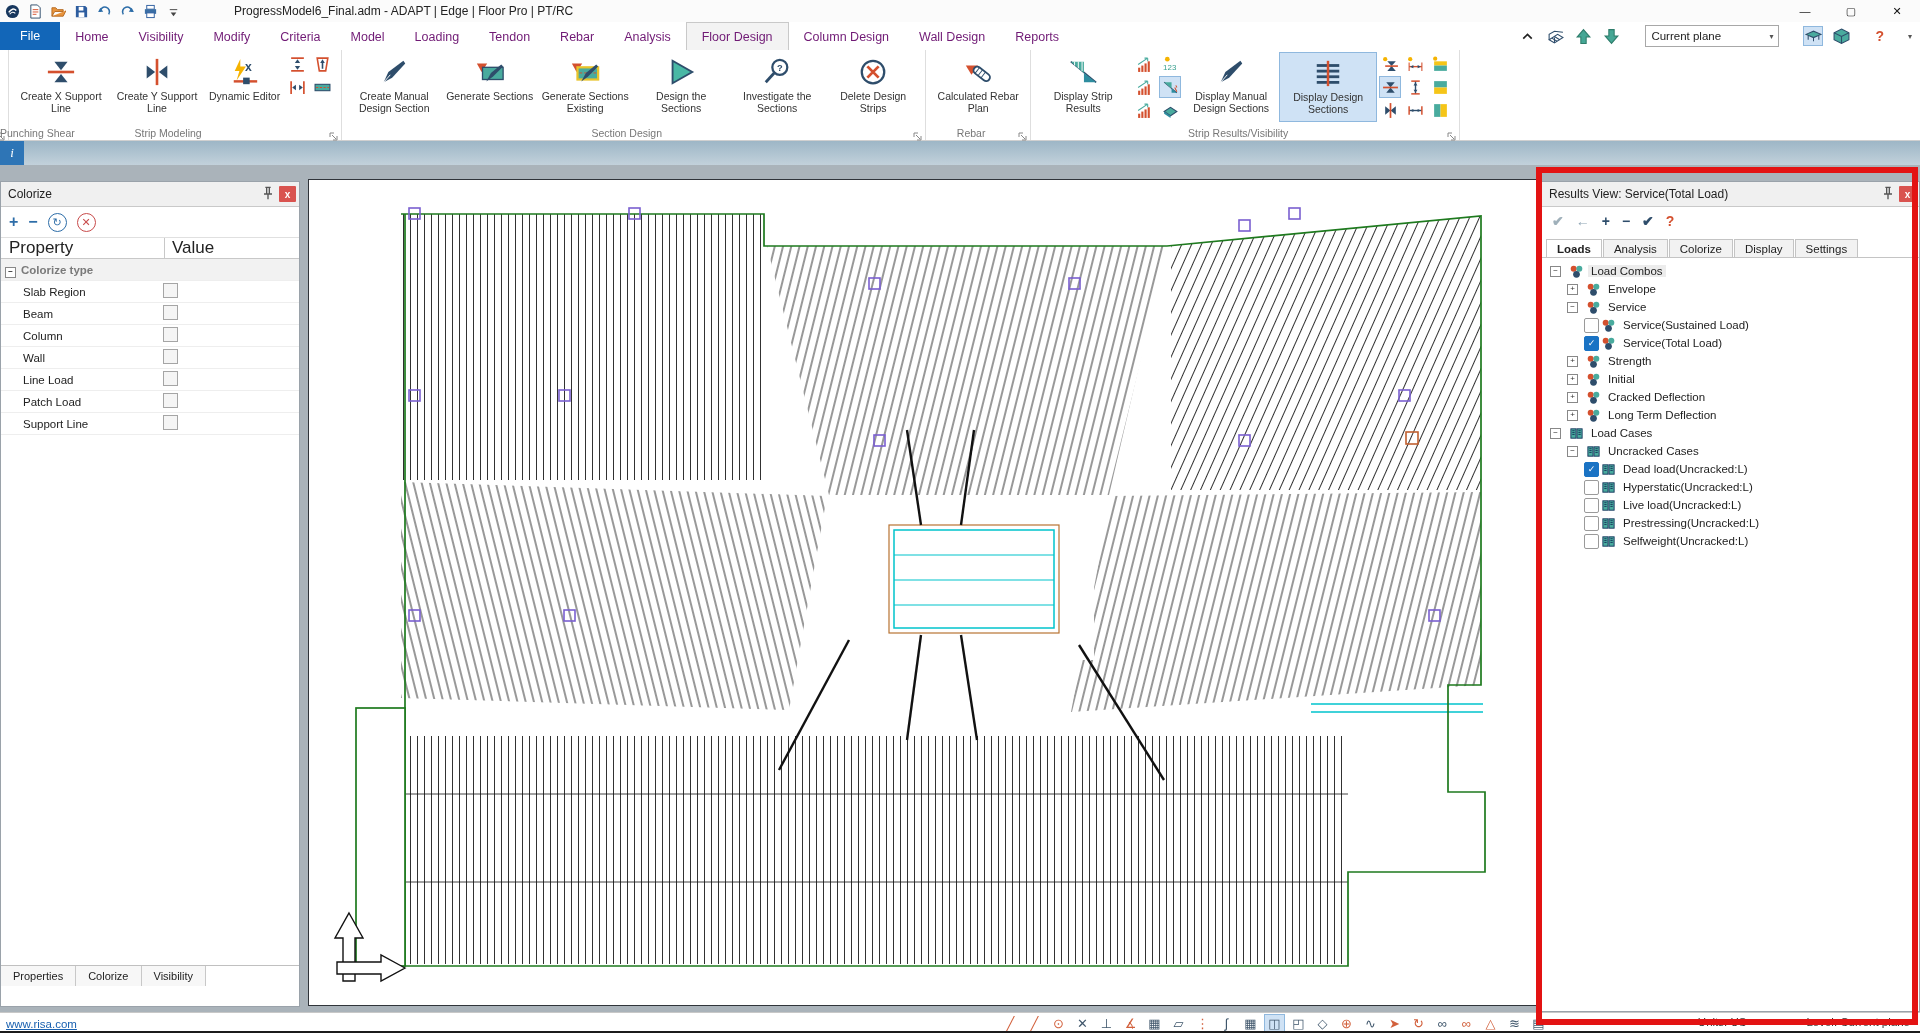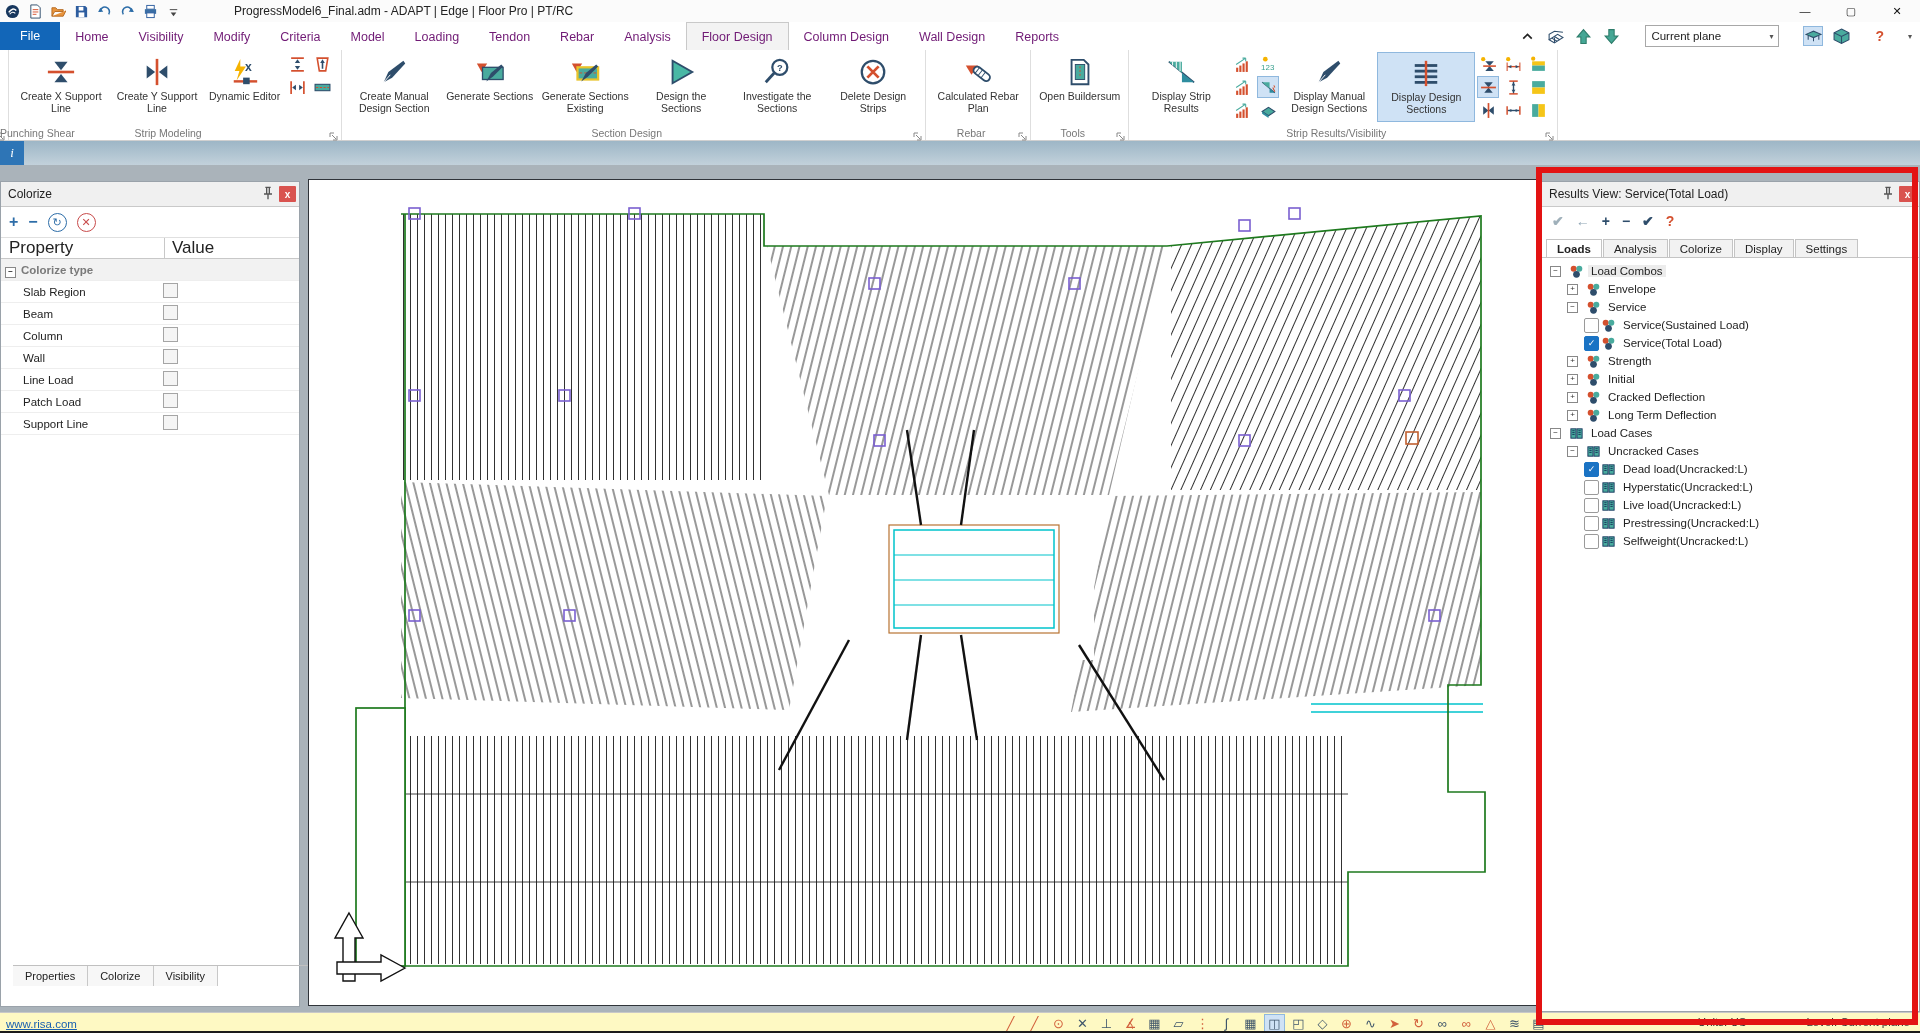--- a/index.html
+++ b/index.html
@@ -77,21 +77,21 @@
   #lp-cols .c1{width:155px;padding-left:8px;border-right:1px solid #c8c8c8;display:flex;align-items:center;}
   #lp-cols .c2{flex:1;padding-left:7px;display:flex;align-items:center;}
   .prow{height:21px;display:flex;align-items:center;border-bottom:1px solid #eeeeee;font-size:11.5px;}
   .prow .pl{width:155px;padding-left:22px;box-sizing:border-box;}
   .prow .pv{flex:1;padding-left:7px;}
   .prow.group{background:#f2f2f2;color:#7a7a7a;font-weight:bold;}
   .prow.group .pl{padding-left:20px;}
   .cbox{width:13px;height:13px;border:1px solid #a5a5a5;background:#f5f5f5;display:inline-block;}
   .expander{width:9px;height:9px;border:1px solid #888;background:#fff;font-size:8px;line-height:7px;
             text-align:center;color:#333;display:inline-block;margin-right:6px;}
-  #lp-tabs{position:absolute;left:12px;bottom:20px;width:100%;height:20px;display:flex;border-top:1px solid #c0c0c0;}
+  #lp-tabs{position:absolute;left:0;bottom:20px;width:100%;height:20px;display:flex;border-top:1px solid #c0c0c0;}
   .lptab{padding:2px 12px;font-size:11px;border-right:1px solid #c8c8c8;background:#f7f7f7;
          display:flex;align-items:center;}
   
   #canvas{position:absolute;left:308px;top:179px;width:1229px;height:827px;background:#fff;
           border:1px solid #30343a;box-sizing:border-box;}
   
   #right-panel{left:1541px;top:181px;width:379px;height:831px;z-index:10;}
   #rp-tools{height:28px;display:flex;align-items:center;gap:12px;padding-left:10px;}
   .rpt{font-size:14px;font-weight:bold;}
   #rp-tabs{height:22px;display:flex;align-items:flex-end;border-bottom:1px solid #c4c4c4;padding-left:4px;gap:1px;}
@@ -101,21 +101,21 @@
   #rp-tree{padding-top:4px;font-size:11.5px;}
   .trow{height:18px;display:flex;align-items:center;}
   .trow.selrow .tlabel{background:#ececec;}
   .ticon{width:15px;height:15px;margin:0 4px 0 2px;flex:none;}
   .ticon svg{width:15px;height:15px;}
   .tcb{width:13px;height:13px;border:1px solid #9a9a9a;background:#fff;flex:none;border-radius:2px;
        display:flex;align-items:center;justify-content:center;}
   .tcb.on{background:#1a73c4;border-color:#1a73c4;color:#fff;font-size:9px;}
   .tlabel{white-space:nowrap;padding:0 3px;}
   
-  #statusbar{position:absolute;left:0;top:1012px;width:1920px;height:21px;background:#fef9c3;
+  #statusbar{position:absolute;left:0;top:1012px;width:1920px;height:21px;background:#ffffff;
              border-top:1px solid #c8c8c8;display:flex;align-items:center;font-size:11.5px;}
   #sb-link{color:#1a61b0;text-decoration:underline;margin-left:6px;}
   #sb-tools{position:absolute;left:1000px;top:0;height:21px;display:flex;align-items:center;gap:3px;}
   .sbi{width:21px;height:19px;display:flex;align-items:center;justify-content:center;font-size:13px;}
   .sbi.sel{background:#cfe2f5;border:1px solid #8fb8de;box-sizing:border-box;}
   .sbi.s{color:#3f566b;} .sbi.o{color:#d2603c;}
   #sb-right{position:absolute;right:10px;top:3px;display:flex;gap:60px;color:#333;}
   #bottomedge{position:absolute;left:0;top:1031px;width:1920px;height:2px;background:#1b1b1b;}
   
   #annotation{position:absolute;left:1536px;top:167px;width:382px;height:858px;box-sizing:border-box;
@@ -414,38 +414,20 @@
                   <line x1="14" y1="14" x2="14" y2="22" stroke="#2e4d6b"></line>
                   <line x1="18" y1="14" x2="18" y2="22" stroke="#2e4d6b"></line>
                   <line x1="22" y1="14" x2="22" y2="22" stroke="#2e4d6b"></line>
                 </g>
               </svg>
             </div>
             <div class="rlb">Calculated Rebar Plan</div>
           </div>
         </div>
         <div class="glabel">Rebar</div>
-        <span class="launcher"><svg viewBox="0 0 10 10">
-            <path d="M1,1 h4 M1,1 v4 M3,3 l4,4 M8,4 v4 h-4" stroke="#888" fill="none"></path>
-          </svg></span>
-      </div>
-      <div class="rgroup">
-        <div class="grow">
-          <div class="rbtn">
-            <div class="ric">
-              <svg viewBox="0 0 32 32">
-                <path d="M7,3 h13 l5,5 v21 h-18 z" fill="#fff" stroke="#2e4d6b" stroke-width="2"></path>
-                <rect x="11" y="8" width="10" height="16" fill="#49ab9e" stroke="#2e4d6b"></rect>
-                <line x1="16" y1="10" x2="16" y2="22" stroke="#d4502e" stroke-dasharray="2 2"></line>
-              </svg>
-            </div>
-            <div class="rlb">Open Buildersum</div>
-          </div>
-        </div>
-        <div class="glabel">Tools</div>
         <span class="launcher"><svg viewBox="0 0 10 10">
             <path d="M1,1 h4 M1,1 v4 M3,3 l4,4 M8,4 v4 h-4" stroke="#888" fill="none"></path>
           </svg></span>
       </div>
       <div class="rgroup">
         <div class="grow">
           <div class="rbtn">
             <div class="ric">
               <svg viewBox="0 0 32 32">
                 <line x1="3" y1="5" x2="30" y2="27" stroke="#2e4d6b" stroke-width="1.6"></line>

